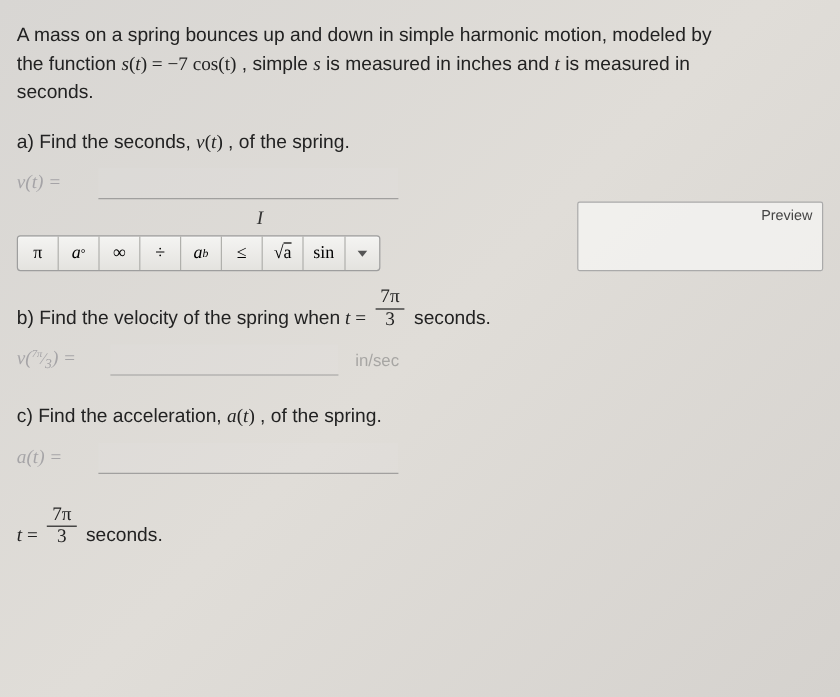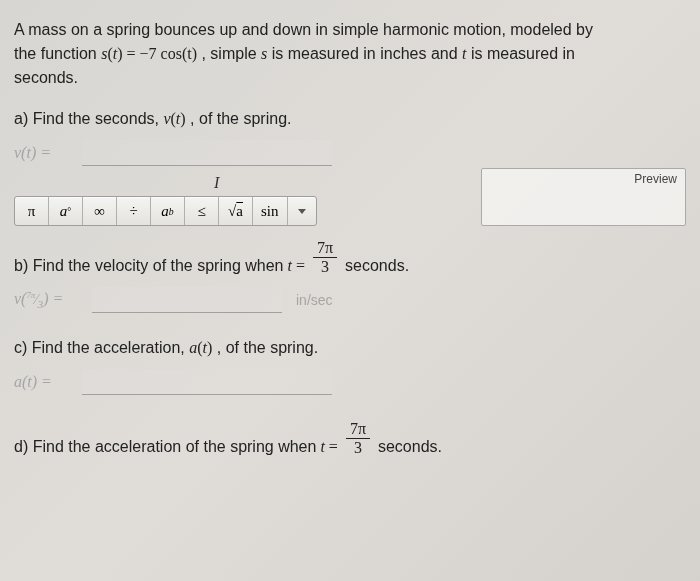--- a/index.html
+++ b/index.html
@@ -195,20 +195,19 @@
   <span class="math"><span class="math-var">a</span>(<span class="math-var">t</span>)</span>
   <span>, of the spring.</span>
 </div>
 
 <div class="answer-row">
   <span class="ghost-label"><span class="math-var">a</span>(<span class="math-var">t</span>) =</span>
   <input class="answer-input" type="text" style="">
 </div>
 
 <div class="part inline-row" style="margin-top:26px;">
-  <span>d) Find the acceleration of the spring when </span>
   <span class="math"><span class="math-var">t</span> =</span>
   <span class="frac">
     <span class="num">7π</span>
     <span class="den">3</span>
   </span>
   <span> seconds.</span>
 </div>
 
 </body></html>

